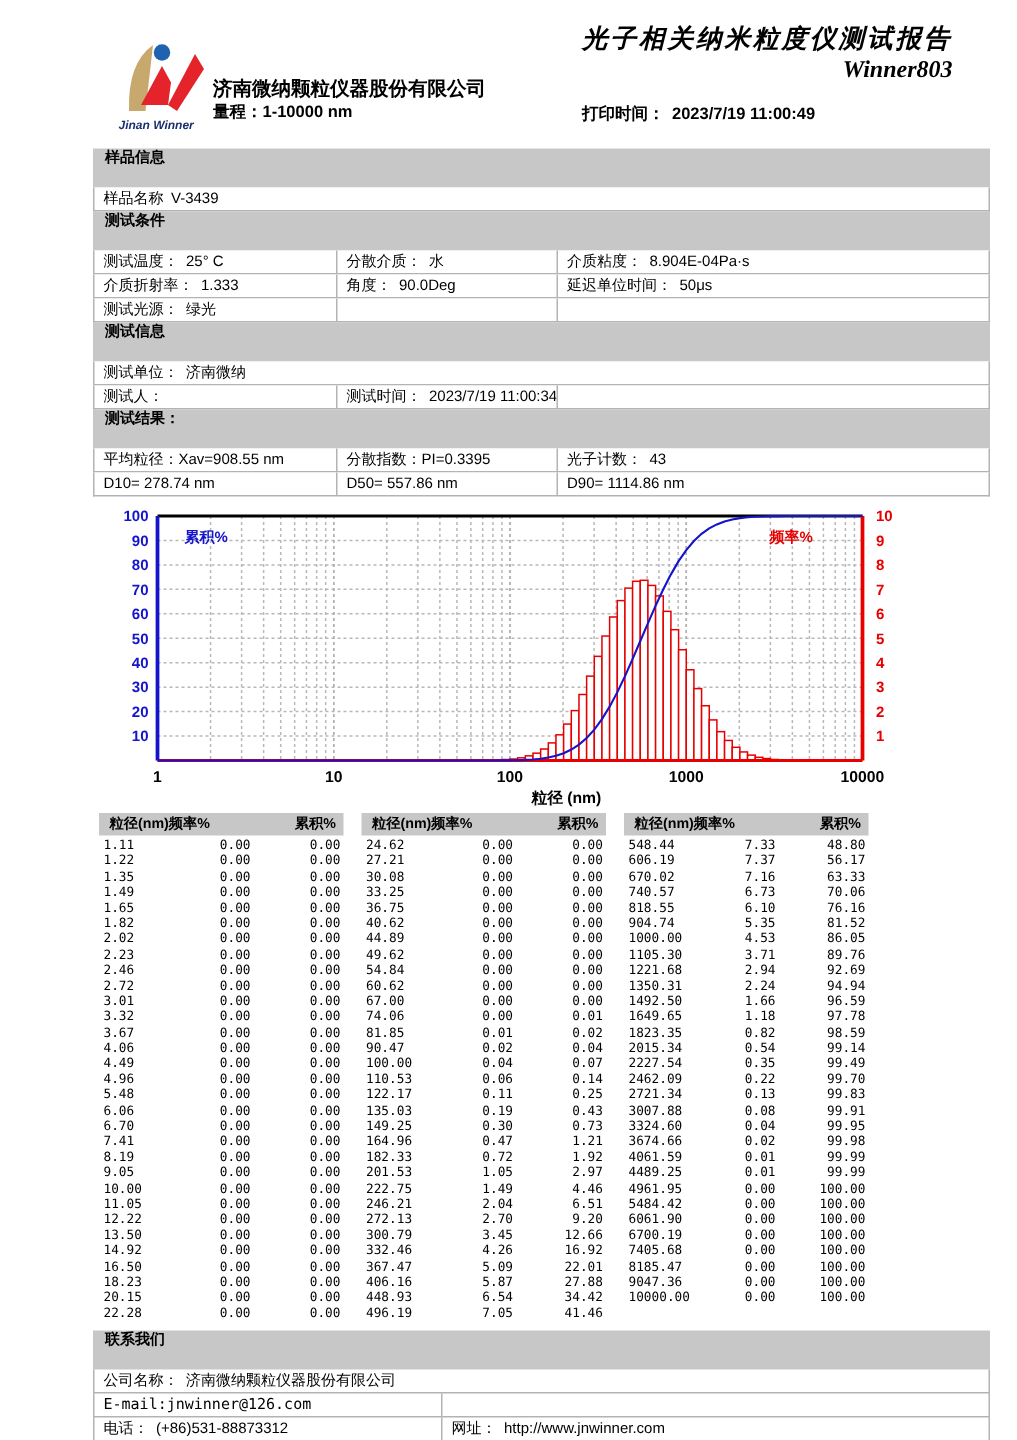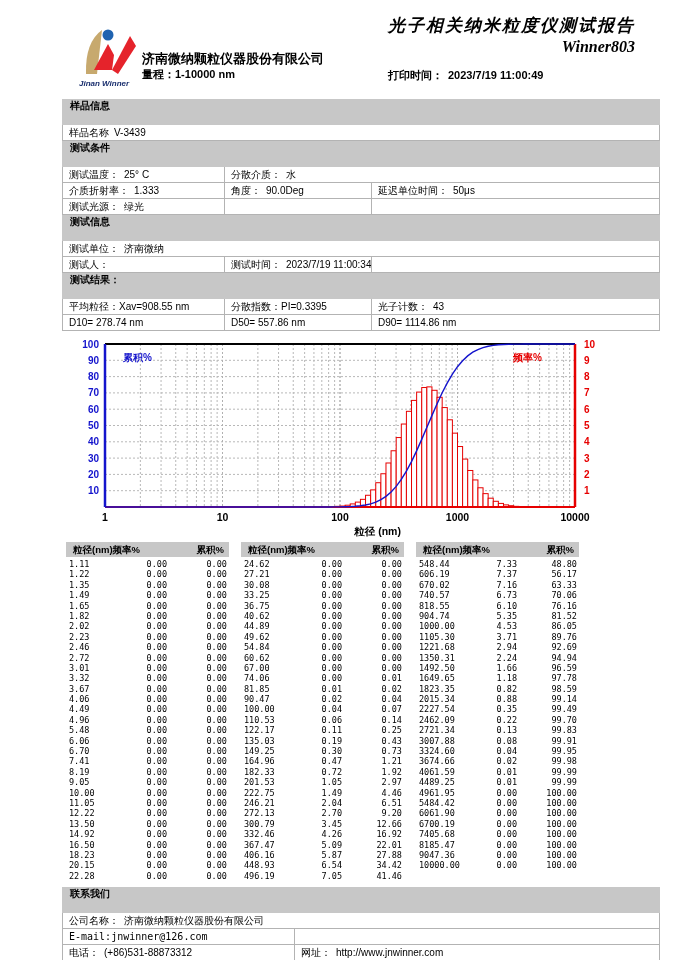--- a/index.html
+++ b/index.html
@@ -76,20 +76,23 @@
       </div>
     </div>
 
     <div class="sec-bar">测试条件</div>
     <div class="irow">
       <div class="cell c1">
         <span class="lbl">测试温度：</span><span>25° C</span>
       </div>
       <div class="cell c2">
         <span class="lbl">分散介质：</span><span>水</span>
+      </div>
+      <div class="cell c3">
+        <span class="lbl">介质粘度：</span><span>8.904E-04Pa·s</span>
       </div>
     </div>
     <div class="irow">
       <div class="cell c1">
         <span class="lbl">介质折射率：</span><span>1.333</span>
       </div>
       <div class="cell c2">
         <span class="lbl">角度：</span><span>90.0Deg</span>
       </div>
       <div class="cell c3">
@@ -658,21 +661,21 @@
               <span class="st-f">1.18</span>
               <span class="st-c">97.78</span>
             </div>
             <div class="st-row">
               <span class="st-d">1823.35</span>
               <span class="st-f">0.82</span>
               <span class="st-c">98.59</span>
             </div>
             <div class="st-row">
               <span class="st-d">2015.34</span>
-              <span class="st-f">0.88</span>
+              <span class="st-f">0.54</span>
               <span class="st-c">99.14</span>
             </div>
             <div class="st-row">
               <span class="st-d">2227.54</span>
               <span class="st-f">0.35</span>
               <span class="st-c">99.49</span>
             </div>
             <div class="st-row">
               <span class="st-d">2462.09</span>
               <span class="st-f">0.22</span>

